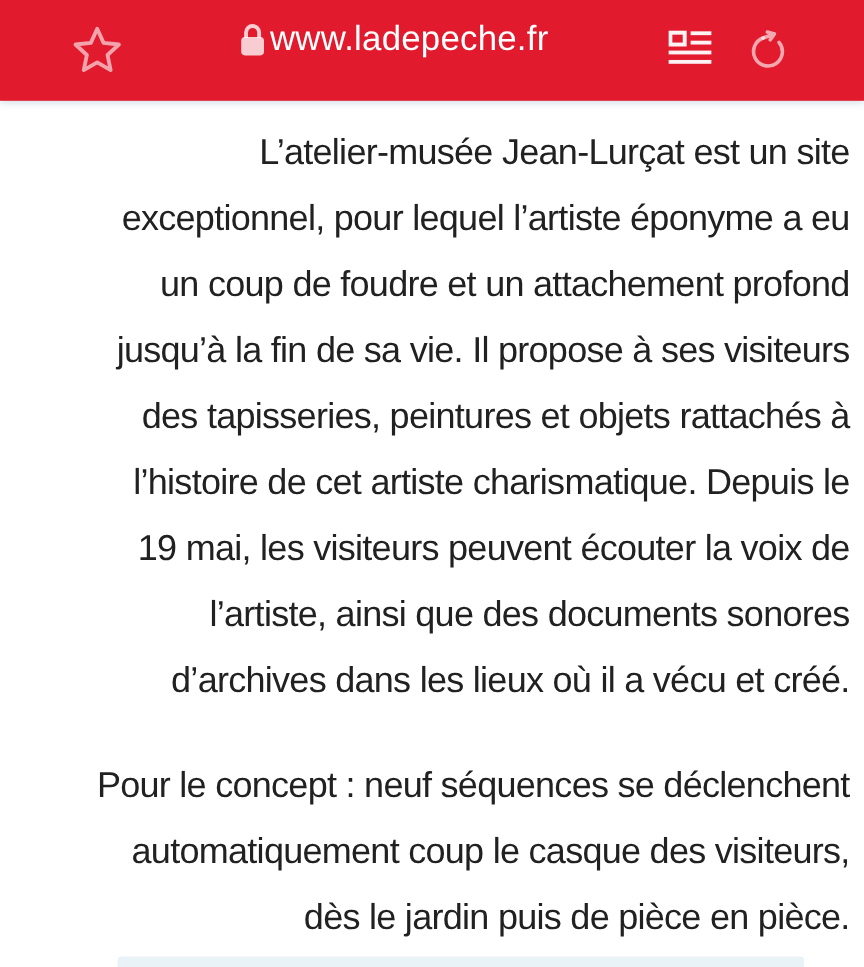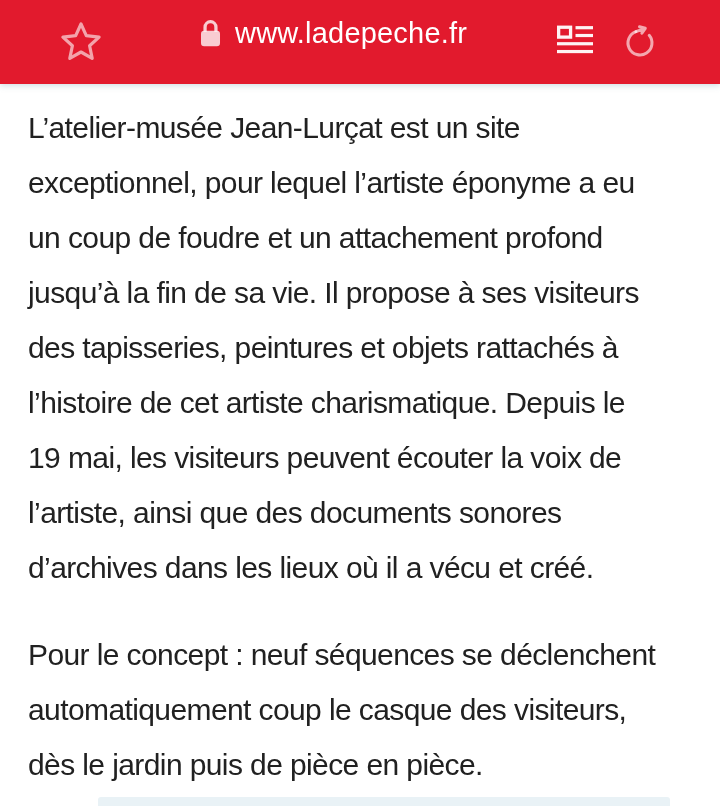--- a/index.html
+++ b/index.html
@@ -20,21 +20,21 @@
   .chrome .iconbtn {
     position: absolute;
     display: flex; align-items: center; justify-content: center;
     background: transparent; border: none; padding: 0; cursor: pointer;
   }
   .btn-star   { left: 58px;  top: 20px; width: 46px; height: 46px; }
   .btn-reader { left: 556px; top: 25px; width: 38px; height: 34px; }
   .btn-reload { left: 622px; top: 24px; width: 36px; height: 36px; }
   .addressbar {
     position: absolute; left: 196px; top: 0; height: 67px;
-    display: flex; align-items: center; gap: 10px;
+    display: flex; align-items: center; 
     background: transparent; border: none; padding: 0; cursor: pointer;
   }
   .addressbar .url {
     color: #ffffff;
     font-size: 29px;
     letter-spacing: 0.2px;
     white-space: nowrap;
   }
   .lockwrap { display: flex; align-items: center; }
   
@@ -43,20 +43,21 @@
     width: 720px;
   }
   .article p {
     margin: 0;
     width: 680px;
     color: #212121;
     font-size: 30px;
     line-height: 55px;
     letter-spacing: -0.6px;
     white-space: pre-line;
+    text-align: right;
   }
   .article p + p { margin-top: 32px; }
   
   .embed-edge {
     position: absolute;
     left: 98px; top: 797px;
     width: 572px; height: 9px;
     background: #e9f2f6;
     border-radius: 3px 3px 0 0;
   }

